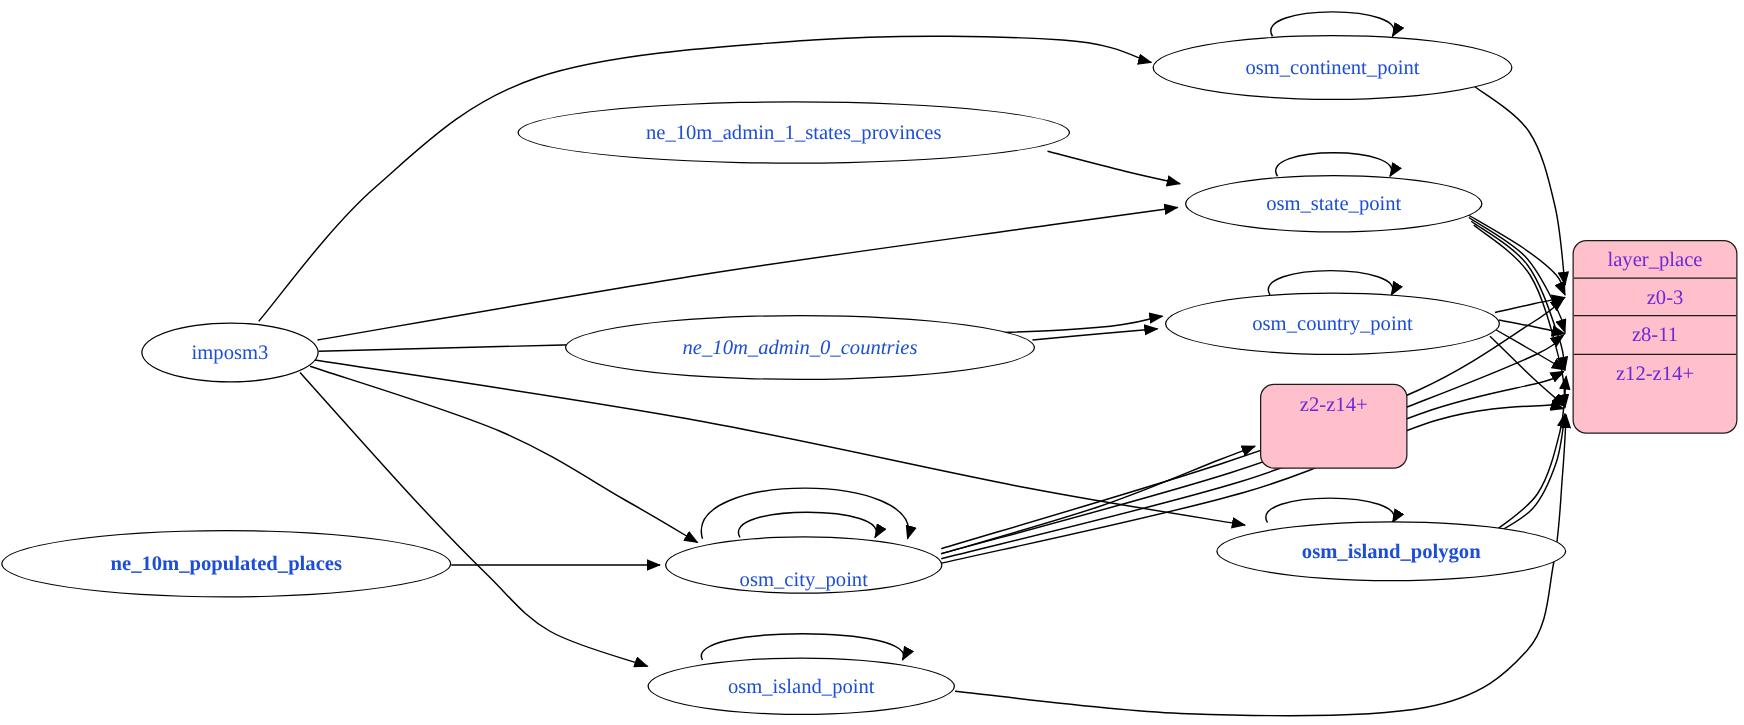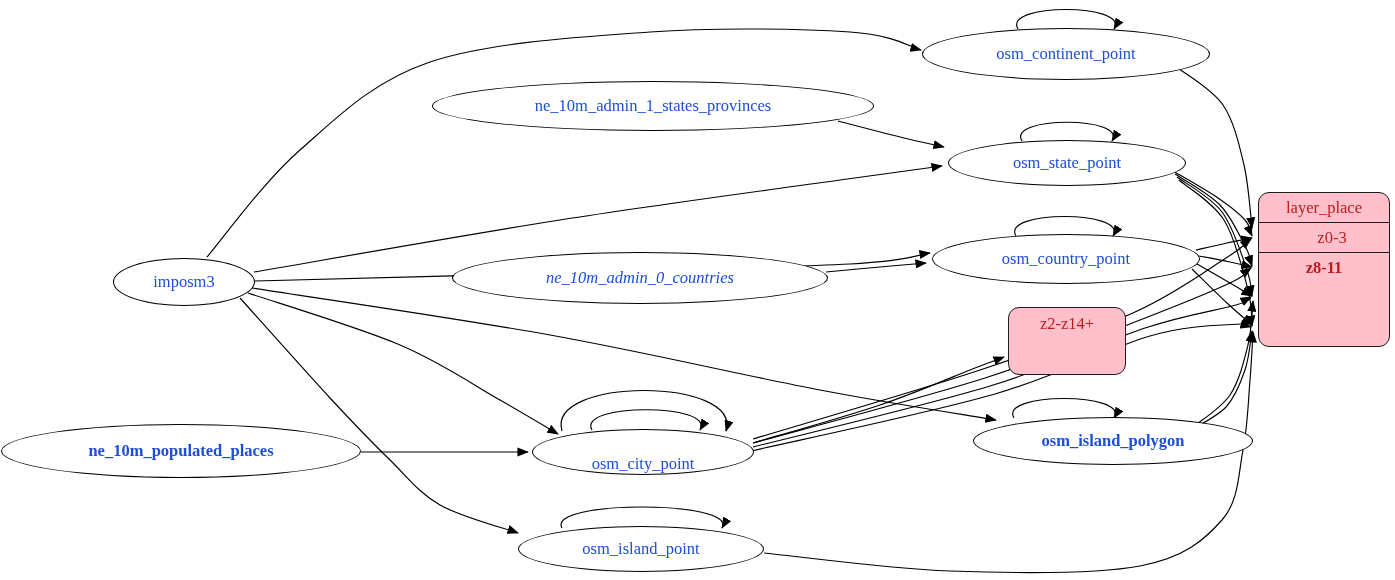--- a/index.html
+++ b/index.html
@@ -22,21 +22,21 @@
     white-space:nowrap;
     box-sizing:border-box;
   }
   .record-node{
     position:absolute;
     border:1.8px solid #1c1c1c;
     border-radius:11px;
     background:#ffc0cb;
     box-sizing:border-box;
     overflow:hidden;
-    font-size:16.5px;color:#b91c1c;
+    font-size:16.5px;color:#6d28d9;
     text-align:center;
   }
   .record-header{
     display:flex;align-items:center;justify-content:center;
     border-bottom:1.4px solid #1c1c1c;
     box-sizing:border-box;
   }
   .record-row{
     display:flex;align-items:center;justify-content:center;
     border-bottom:1.4px solid #1c1c1c;
@@ -87,21 +87,21 @@
         <path d="M 562,431 C 546,377 742,377 726,431" class="edge" marker-end="url(#arrow)"></path>
         <path d="M 592,430 C 576,403 716,403 700,430" class="edge" marker-end="url(#arrow)"></path>
         <path d="M 1014,418 C 998,392 1130,392 1114,418" class="edge" marker-end="url(#arrow)"></path>
         <path d="M 562,528 C 546,500 738,500 722,528" class="edge" marker-end="url(#arrow)"></path>
       </g>
   </svg>
   <div id="node-layer">
       <div class="ellipse-node" style="left: 113px; top: 258px; width: 142px; height: 48px;">
         <span>imposm3</span>
       </div>
-      <div class="ellipse-node" style="left: 432px; top: 81px; width: 442px; height: 50px;">
+      <div class="ellipse-node" style="left: 414px; top: 81px; width: 442px; height: 50px;">
         <span>ne_10m_admin_1_states_provinces</span>
       </div>
       <div class="ellipse-node" style="left: 452px; top: 252px; width: 376px; height: 52px; font-style: italic;">
         <span>ne_10m_admin_0_countries</span>
       </div>
       <div class="ellipse-node" style="left: 1px; top: 424px; width: 360px; height: 54px; font-weight: bold;">
         <span>ne_10m_populated_places</span>
       </div>
       <div class="ellipse-node" style="left: 922px; top: 28px; width: 288px; height: 52px;">
         <span>osm_continent_point</span>
@@ -120,16 +120,17 @@
       </div>
       <div class="ellipse-node" style="left: 518px; top: 526px; width: 246px; height: 46px;">
         <span>osm_island_point</span>
       </div>
       <div class="record-node" style="left: 1008px; top: 307px; width: 118px; height: 68px;">
         <div class="record-row" style="height: 32px;">z2-z14+</div>
       </div>
       <div class="record-node" style="left: 1258px; top: 192px; width: 132px; height: 155px;">
         <div class="record-header" style="height: 30px;">layer_place</div>
         <div class="record-row" style="height: 30.25px; padding-left: 16px;">z0-3</div>
-        <div class="record-row" style="height: 30.25px; font-weight: bold;">z8-11</div>
+        <div class="record-row" style="height: 30.25px;">z8-11</div>
+        <div class="record-row" style="height: 30.25px;">z12-z14+</div>
       </div>
     </div>
 </div>
 
 </body></html>

